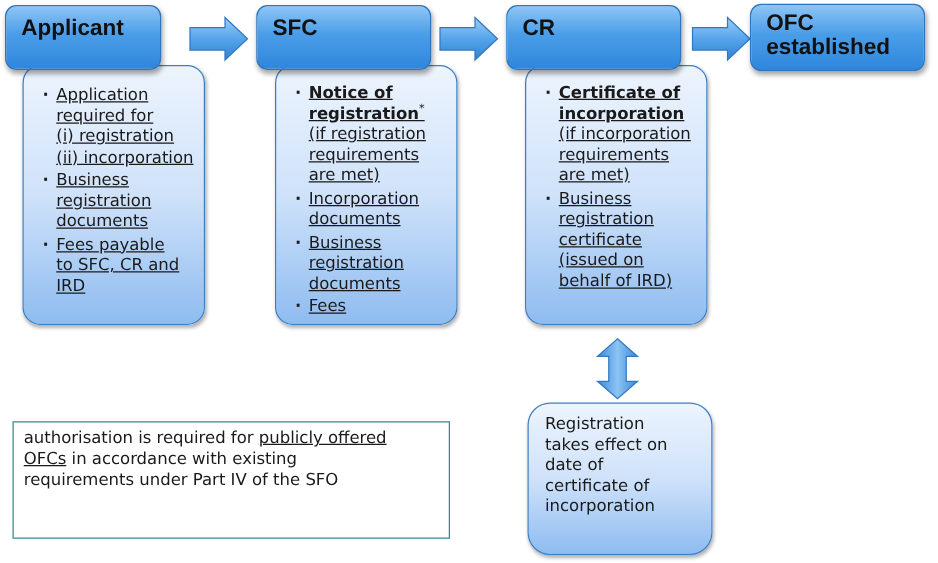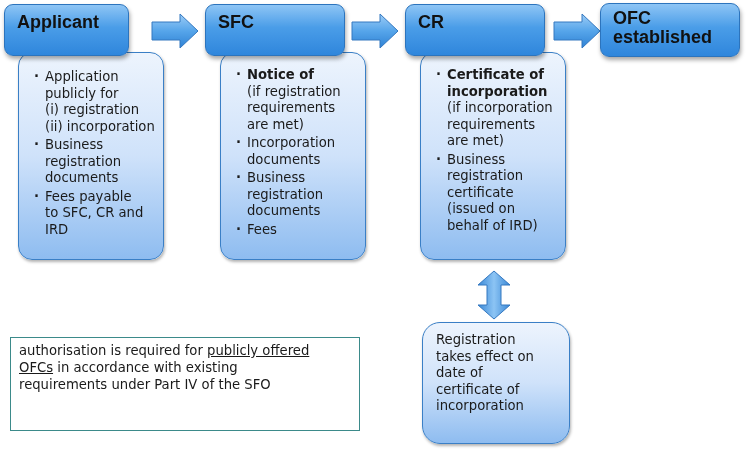--- a/index.html
+++ b/index.html
@@ -29,21 +29,21 @@
     background: linear-gradient(to bottom, #edf4fd 0%, #cfe2fa 50%, #8ebcf0 100%);
     border: 1px solid #3a7fc6;
     box-shadow: 1px 2px 3px rgba(0,0,0,0.3);
     box-sizing: border-box;
   }
   ul.bullets {
     list-style: none; margin: 0; padding: 0;
     position: absolute; left: 14px; top: 12px; right: 6px;
     font-size: 13.2px; line-height: 16.5px; color: #1a1a1a;
   }
-  ul.bullets li { position: relative; padding-left: 12px; margin-bottom: 2px; }
+  ul.bullets li { position: relative; padding-left: 12px; margin-bottom: 2px; text-decoration: underline; }
   ul.bullets li::before {
     content: "·"; position: absolute; left: 1px; top: 0; font-weight: bold;
   }
   .b { font-weight: bold; }
   .sup { font-size: 9px; vertical-align: super; line-height: 0; }
   .arrow { position: absolute; }
   .note-box {
     position: absolute; left: 10px; top: 337px; width: 350px; height: 94px;
     border: 1.5px solid #3b8a8a; box-sizing: border-box; background: #fff;
   }
@@ -58,21 +58,21 @@
     font-size: 13.2px; line-height: 16.5px; color: #1a1a1a;
   }
 </style>
 </head>
 <body>
 
 <div class="content-box" style="left:18px; top:52px; width:146px; height:208px;">
   <ul class="bullets" style="top:16px;">
     <li>
       <span class="line">Application</span>
-      <span class="line">publicly for</span>
+      <span class="line">required for</span>
       <span class="line">(i) registration</span>
       <span class="line">(ii) incorporation</span>
     </li>
     <li>
       <span class="line">Business</span>
       <span class="line">registration</span>
       <span class="line">documents</span>
     </li>
     <li>
       <span class="line">Fees payable</span>
@@ -93,20 +93,21 @@
         <stop offset="1" stop-color="#2f82d4"></stop>
     </linearGradient>
   </defs>
   <path d="M2 10 H30 V2 L48 19 L30 36 V28 H2 Z" fill="url(#ag)" stroke="#3478c0" stroke-width="1"></path>
 </svg>
 
 <div class="content-box" style="left:220px; top:52px; width:146px; height:208px;">
   <ul class="bullets" style="top:14px;">
     <li>
       <span class="line b">Notice of</span>
+      <span class="line"><span class="b">registration</span><span class="sup">*</span></span>
       <span class="line">(if registration</span>
       <span class="line">requirements</span>
       <span class="line">are met)</span>
     </li>
     <li>
       <span class="line">Incorporation</span>
       <span class="line">documents</span>
     </li>
     <li>
       <span class="line">Business</span>

